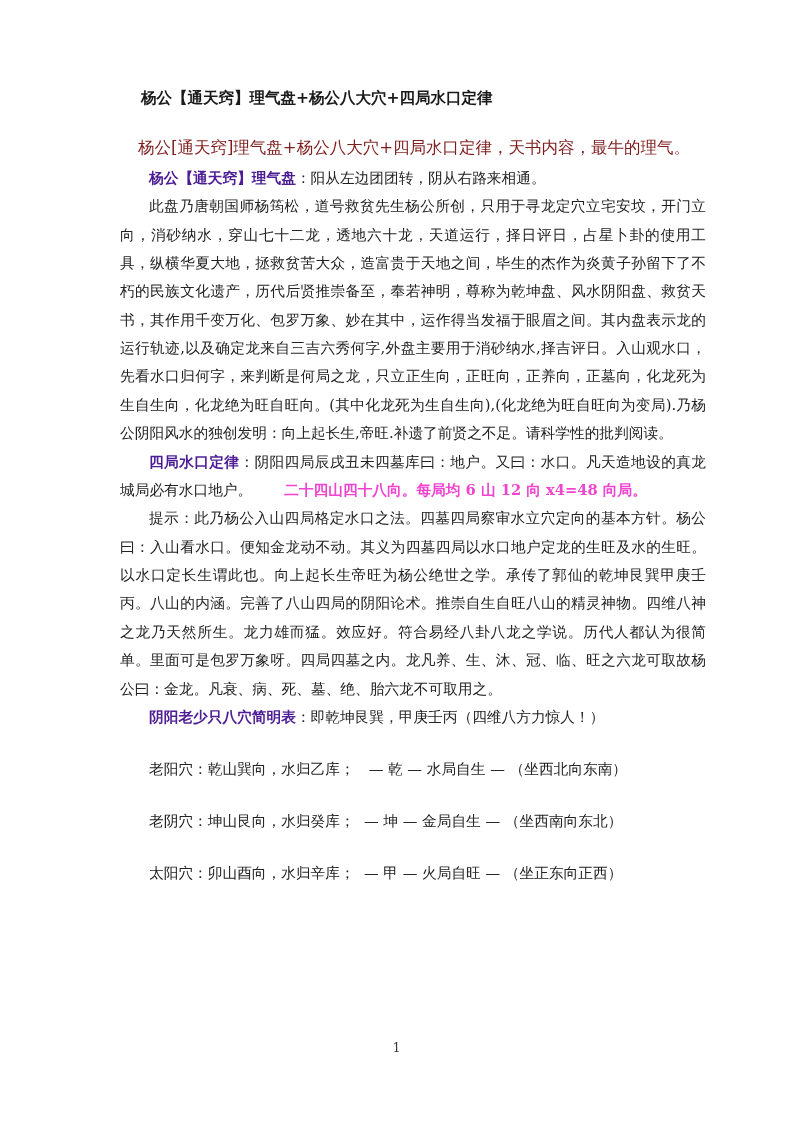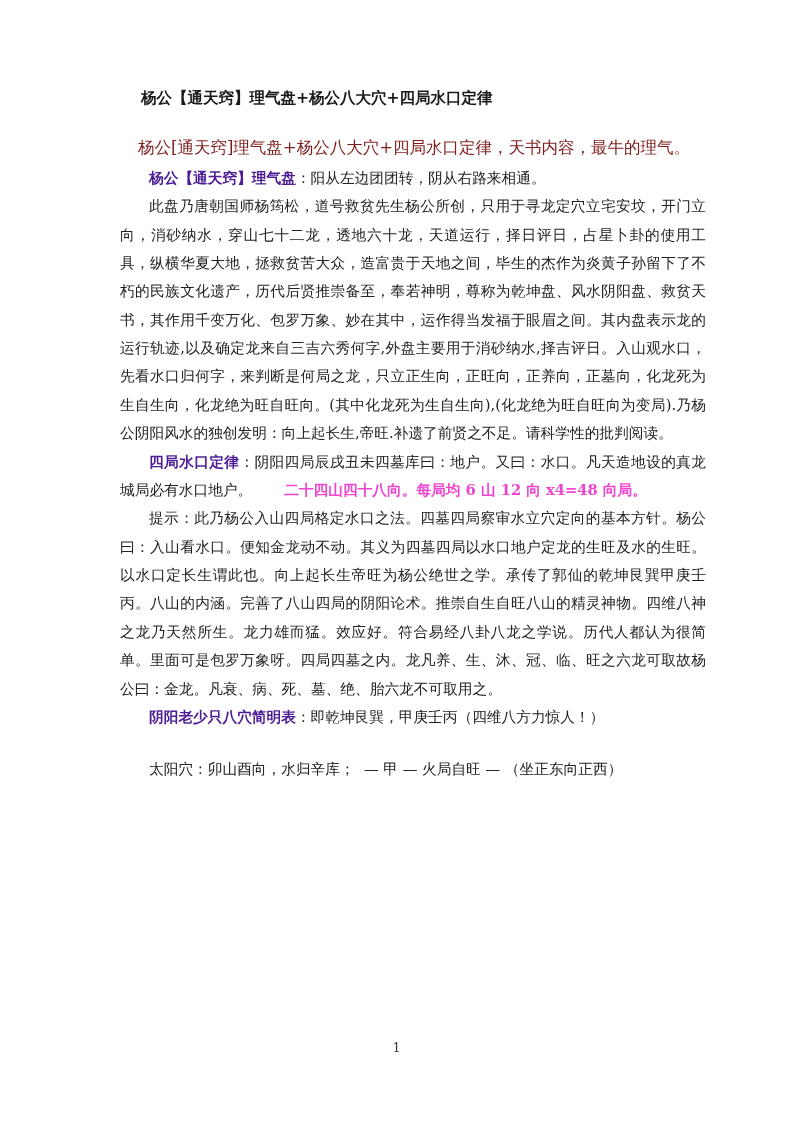--- a/index.html
+++ b/index.html
@@ -110,20 +110,22 @@
     <p class="para sec-gap-1"><span class="red-head">杨公【通天窍】理气盘</span><span>：</span><span>阳从左边团团转，阴从右路来相通。</span></p>
 
     <p class="para sec-gap-2">此盘乃唐朝国师杨筠松，道号救贫先生杨公所创，只用于寻龙定穴立宅安坟，开门立向，消砂纳水，穿山七十二龙，透地六十龙，天道运行，择日评日，占星卜卦的使用工具，纵横华夏大地，拯救贫苦大众，造富贵于天地之间，毕生的杰作为炎黄子孙留下了不朽的民族文化遗产，历代后贤推崇备至，奉若神明，尊称为乾坤盘、风水阴阳盘、救贫天书，其作用千变万化、包罗万象、妙在其中，运作得当发福于眼眉之间。其内盘表示龙的运行轨迹,以及确定龙来自三吉六秀何字,外盘主要用于消砂纳水,择吉评日。入山观水口，先看水口归何字，来判断是何局之龙，只立正生向，正旺向，正养向，正墓向，化龙死为生自生向，化龙绝为旺自旺向。(其中化龙死为生自生向),(化龙绝为旺自旺向为变局).乃杨公阴阳风水的独创发明：向上起长生,帝旺.补遗了前贤之不足。请科学性的批判阅读。</p>
 
     <p class="para sec-gap-3"><span class="red-head">四局水口定律</span><span>：</span><span>阴阳四局辰戌丑未四墓库曰：地户。又曰：水口。凡天造地设的真龙城局必有水口地户。</span><span class="magenta">二十四山四十八向。每局均 6 山 12 向 x4=48 向局。</span></p>
 
     <p class="para sec-gap-4">提示：此乃杨公入山四局格定水口之法。四墓四局察审水立穴定向的基本方针。杨公曰：入山看水口。便知金龙动不动。其义为四墓四局以水口地户定龙的生旺及水的生旺。以水口定长生谓此也。向上起长生帝旺为杨公绝世之学。承传了郭仙的乾坤艮巽甲庚壬丙。八山的内涵。完善了八山四局的阴阳论术。推崇自生自旺八山的精灵神物。四维八神之龙乃天然所生。龙力雄而猛。效应好。符合易经八卦八龙之学说。历代人都认为很简单。里面可是包罗万象呀。四局四墓之内。龙凡养、生、沐、冠、临、旺之六龙可取故杨公曰：金龙。凡衰、病、死、墓、绝、胎六龙不可取用之。</p>
 
     <p class="para sec-gap-5"><span class="red-head">阴阳老少只八穴简明表</span><span>：</span><span>即乾坤艮巽，甲庚壬丙（四维八方力惊人！）</span></p>
 
+    <p class="xue-line xue-gap"><span>老阳穴</span><span>：</span><span>乾山巽向，水归乙库；</span><span>&nbsp;&nbsp;&nbsp;</span><span>— 乾 —</span><span>&nbsp;</span><span>水局自生</span><span>&nbsp;</span><span>—</span><span>&nbsp;</span><span>（坐西北向东南）</span></p>
 
+    <p class="xue-line xue-gap"><span>老阴穴</span><span>：</span><span>坤山艮向，水归癸库；</span><span>&nbsp;&nbsp;</span><span>— 坤 —</span><span>&nbsp;</span><span>金局自生</span><span>&nbsp;</span><span>—</span><span>&nbsp;</span><span>（坐西南向东北）</span></p>
 
     <p class="xue-line xue-gap"><span>太阳穴</span><span>：</span><span>卯山酉向，水归辛库；</span><span>&nbsp;&nbsp;</span><span>— 甲 —</span><span>&nbsp;</span><span>火局自旺</span><span>&nbsp;</span><span>—</span><span>&nbsp;</span><span>（坐正东向正西）</span></p>
 
   </div>
 
   <div class="page-number">1</div>
 </div>
 
 </body></html>

